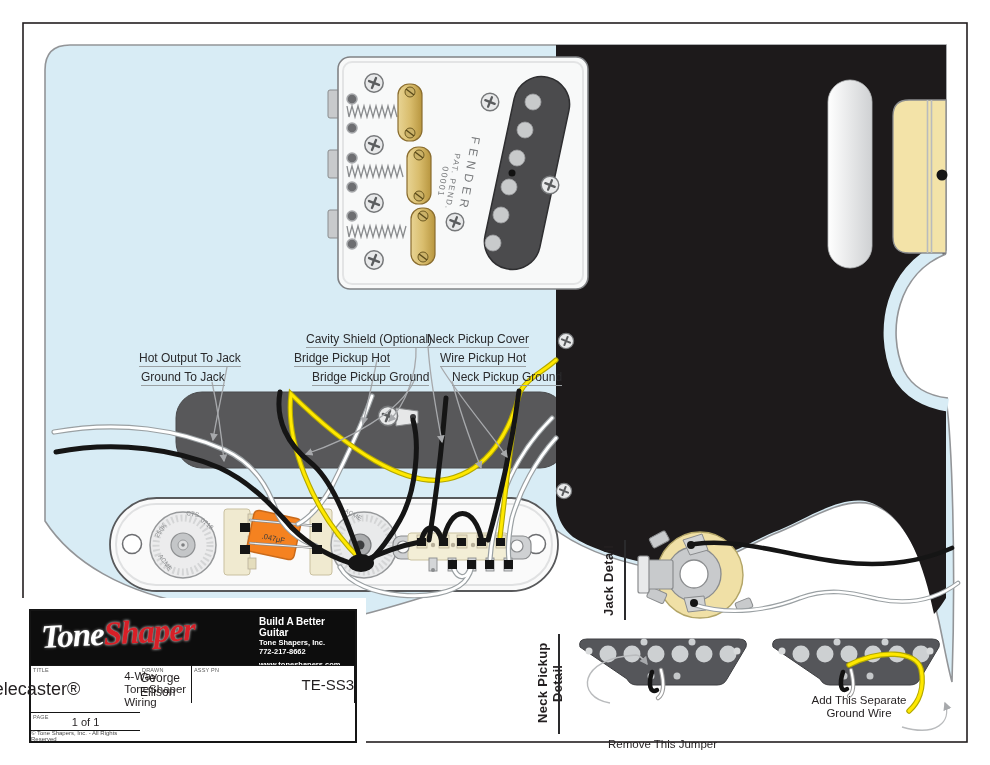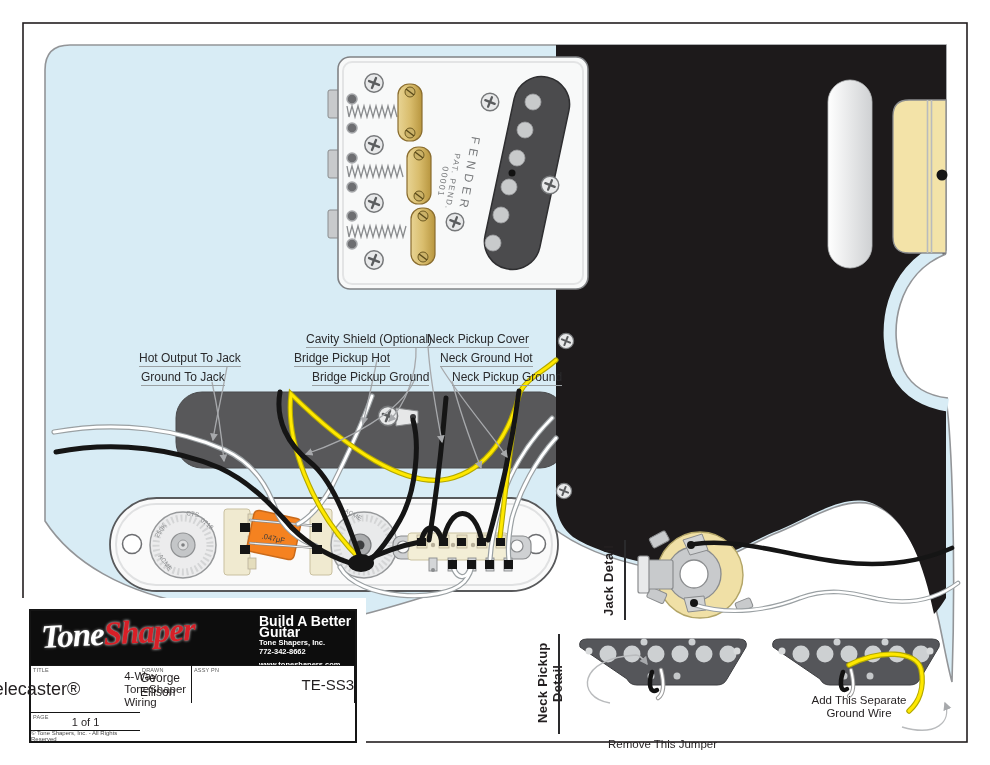--- a/index.html
+++ b/index.html
@@ -16,21 +16,21 @@
   #tb-backing{position:absolute;left:18px;top:598px;width:348px;height:160px;background:#fff;}
   #titleblock{position:absolute;left:29px;top:609px;width:328px;height:134px;background:#fff;
               border:2px solid #151515;box-sizing:border-box;}
   #tb-head{position:relative;height:54px;background:#0d0d0d;overflow:hidden;}
   #tb-logo{position:absolute;left:10px;top:4px;transform:rotate(-3deg);
            font-family:"Liberation Serif",serif;font-style:italic;font-weight:bold;
            font-size:33px;letter-spacing:-1px;white-space:nowrap;}
   #tb-logo .lg1{color:#fff;text-shadow:0 0 3px #9a9a9a;}
   #tb-logo .lg2{color:#d71f27;text-shadow:0 0 3px #fff;}
   #tb-company{position:absolute;left:228px;top:5px;width:96px;color:#fff;}
-  #tb-company .tag{font-weight:bold;font-size:14px;line-height:11px;}
+  #tb-company .tag{font-weight:bold;font-size:10px;line-height:11px;}
   #tb-company .sm{font-weight:bold;font-size:7.5px;line-height:9px;}
   #tb-company .gap{height:4px;}
   #tb-grid{position:absolute;left:0;top:54px;right:0;bottom:0;display:grid;
            grid-template-columns:109px 52px 1fr;grid-template-rows:1fr 1fr;}
   .tb-cell{position:relative;border-top:1.5px solid #151515;border-right:1.5px solid #151515;
            display:flex;align-items:center;justify-content:flex-end;}
   .tb-lab{position:absolute;left:2px;top:1px;font-size:5.5px;color:#5a5a5a;letter-spacing:.2px;}
   .tb-val{font-size:12px;}
   .tb-val.big{font-size:15px;}
   #tb-right{position:relative;border-top:1.5px solid #151515;display:flex;flex-direction:column;grid-row:1/3;}
@@ -412,42 +412,42 @@
 
   <rect x="23" y="23" width="944" height="719" fill="none" stroke="#231f20" stroke-width="1.6"></rect>
 </svg>
 
 <div class="wlabel" style="left:139px;top:352px;">Hot Output To Jack</div>
 <div class="wlabel" style="left:141px;top:371px;">Ground To Jack</div>
 <div class="wlabel" style="left:306px;top:333px;">Cavity Shield (Optional)</div>
 <div class="wlabel" style="left:294px;top:352px;">Bridge Pickup Hot</div>
 <div class="wlabel" style="left:312px;top:371px;">Bridge Pickup Ground</div>
 <div class="wlabel" style="left:427px;top:333px;">Neck Pickup Cover</div>
-<div class="wlabel" style="left:440px;top:352px;">Neck Ground Hot</div>
+<div class="wlabel" style="left:440px;top:352px;">Wire Pickup Hot</div>
 <div class="wlabel" style="left:452px;top:371px;">Neck Pickup Ground</div>
 
 <div class="vlabel" style="left:601px;top:538px;height:84px;">Jack Detail</div>
 <div class="vline" style="left:624px;top:540px;height:80px;"></div>
 <div class="vlabel" style="left:535px;top:630px;height:106px;">Neck Pickup Detail</div>
 <div class="vline" style="left:558px;top:634px;height:100px;"></div>
 
 <div class="caption" style="left:595px;top:738px;width:135px;">Remove This Jumper</div>
 <div class="caption" style="left:800px;top:694px;width:118px;">
   <div>Add This Separate</div>
   <div>Ground Wire</div>
 </div>
 
 <div id="tb-backing"></div>
 <div id="titleblock">
   <div id="tb-head">
     <div id="tb-logo"><span class="lg1">Tone</span><span class="lg2">Shaper</span></div>
     <div id="tb-company">
       <div class="tag">Build A Better Guitar</div>
       <div class="sm">Tone Shapers, Inc.</div>
-      <div class="sm">772-342-8662</div>
+      <div class="sm">772-217-8662</div>
       <div class="gap"></div>
       <div class="sm">www.toneshapers.com</div>
     </div>
   </div>
   <div id="tb-grid">
     <div class="tb-cell">
       <span class="tb-lab">DRAWN</span>
       <span class="tb-val">George Ellison</span>
     </div>
     <div id="tb-right">

